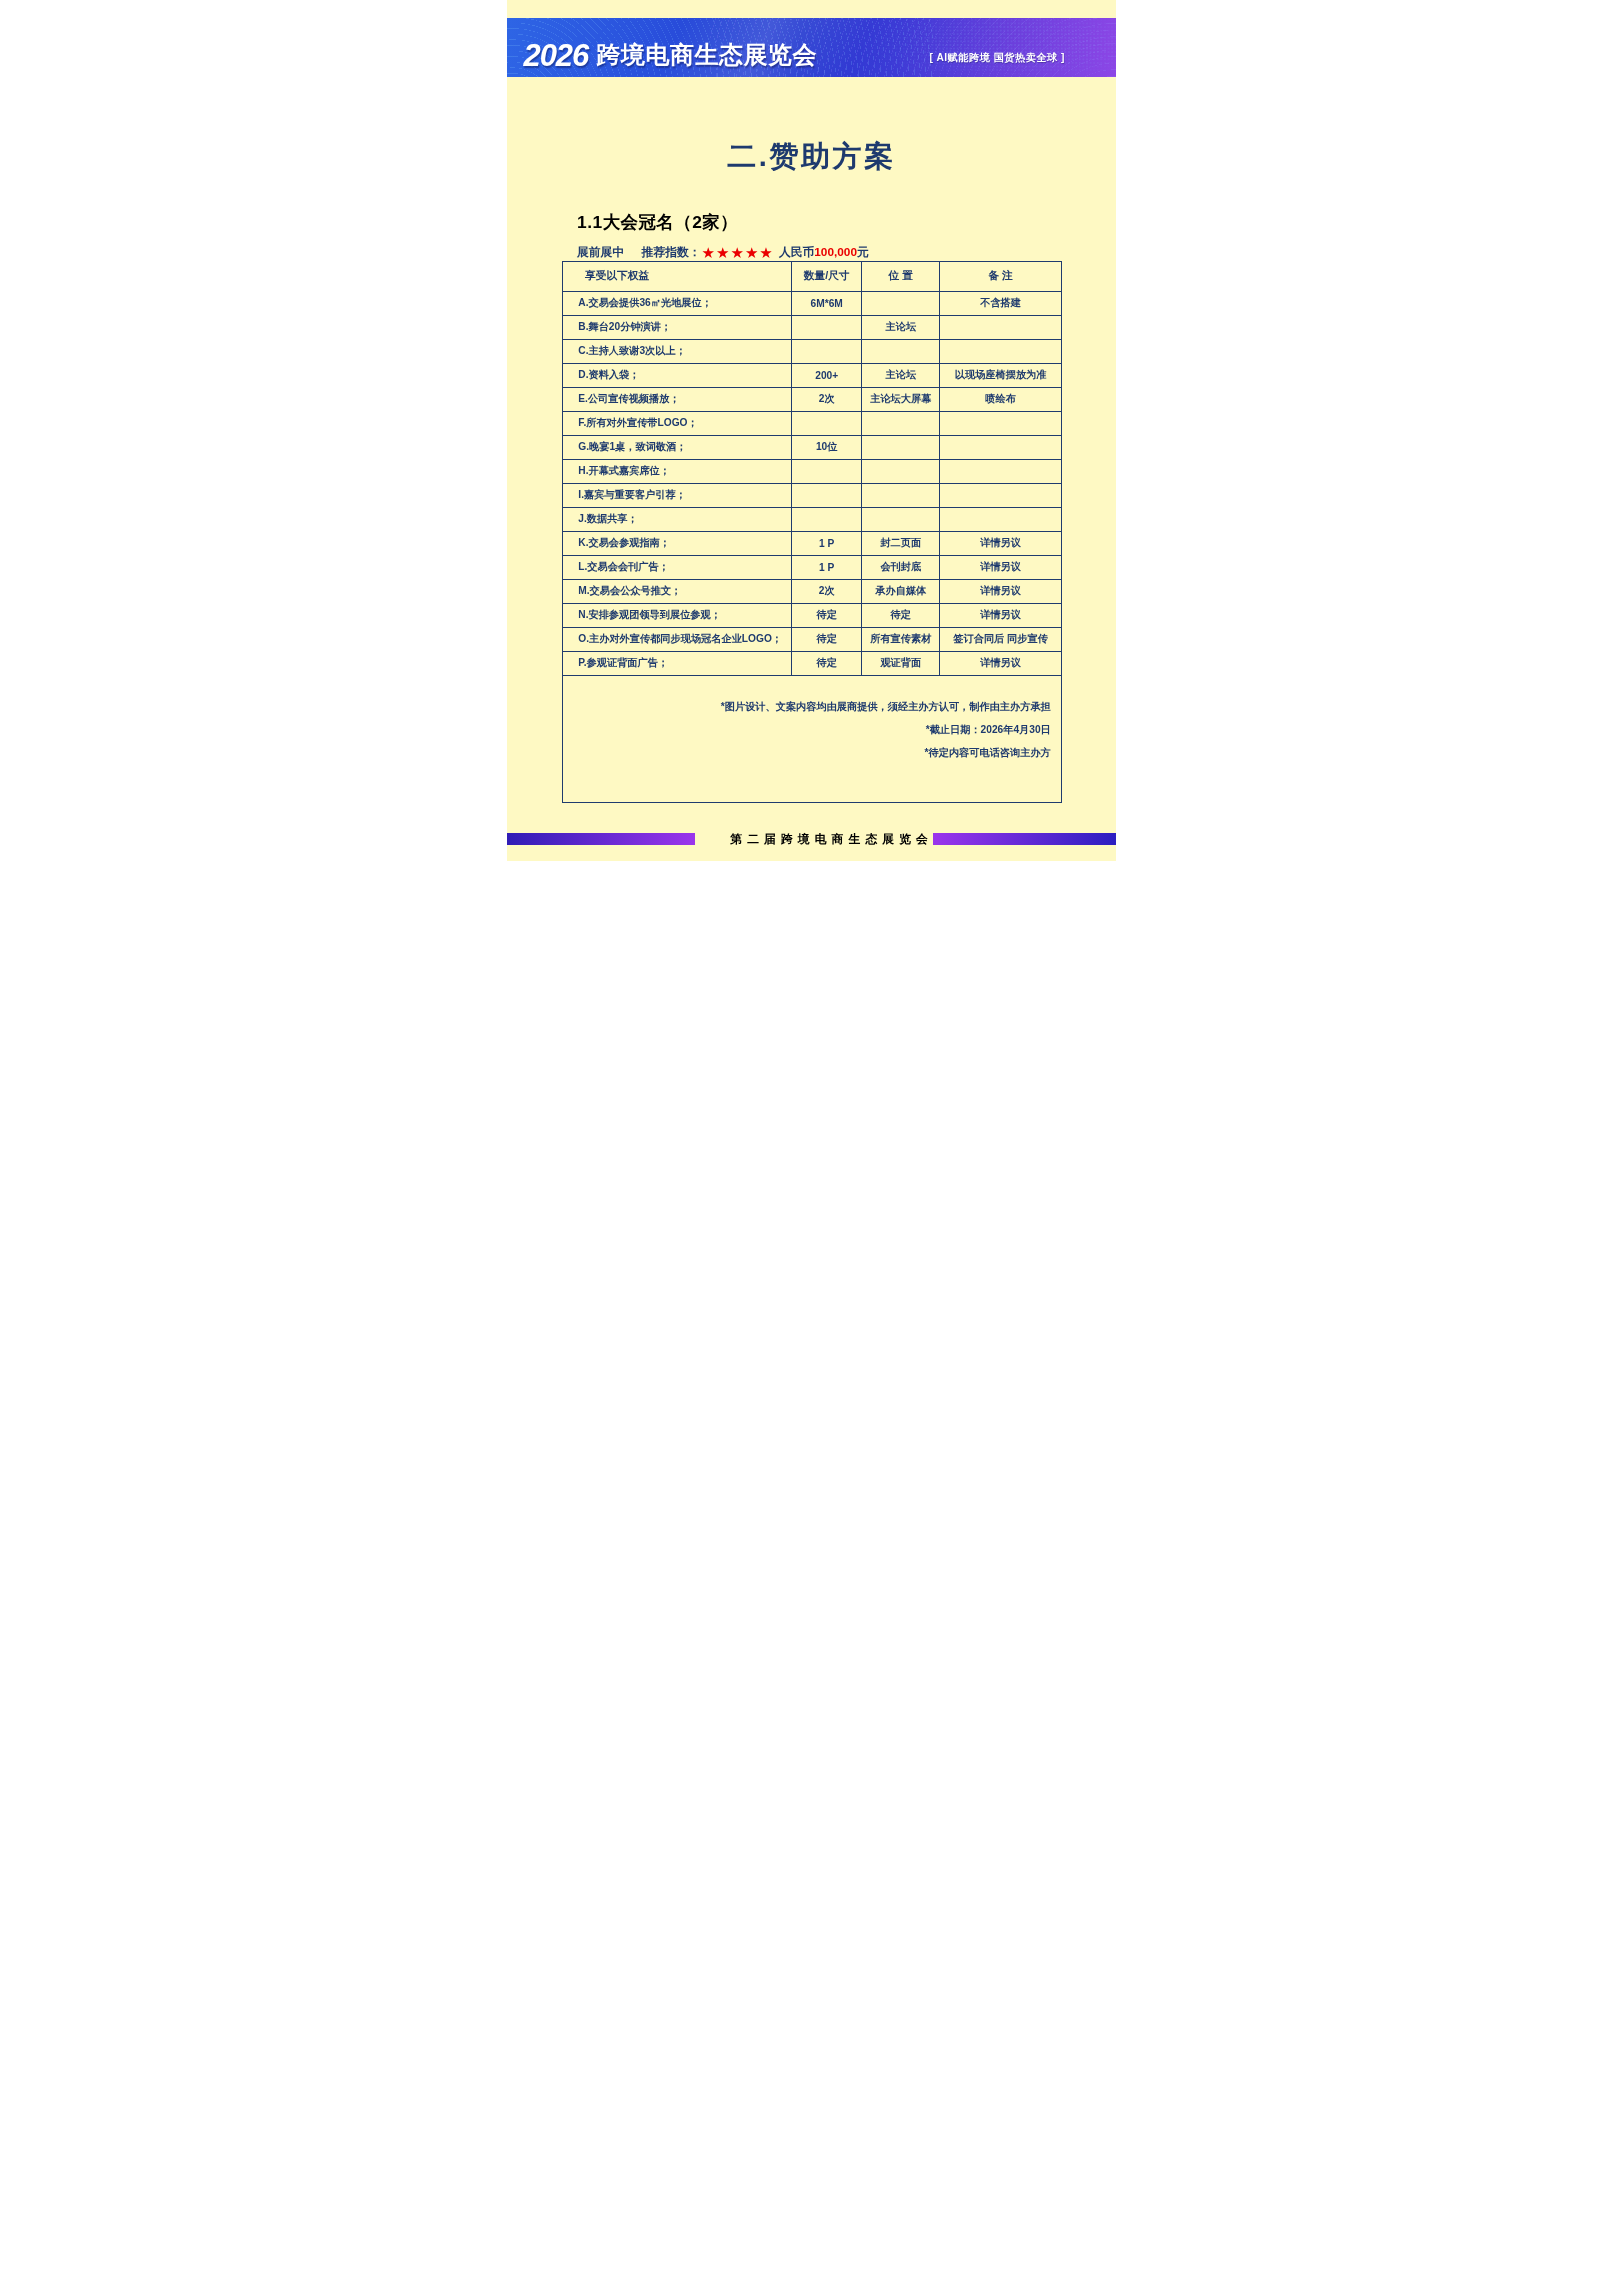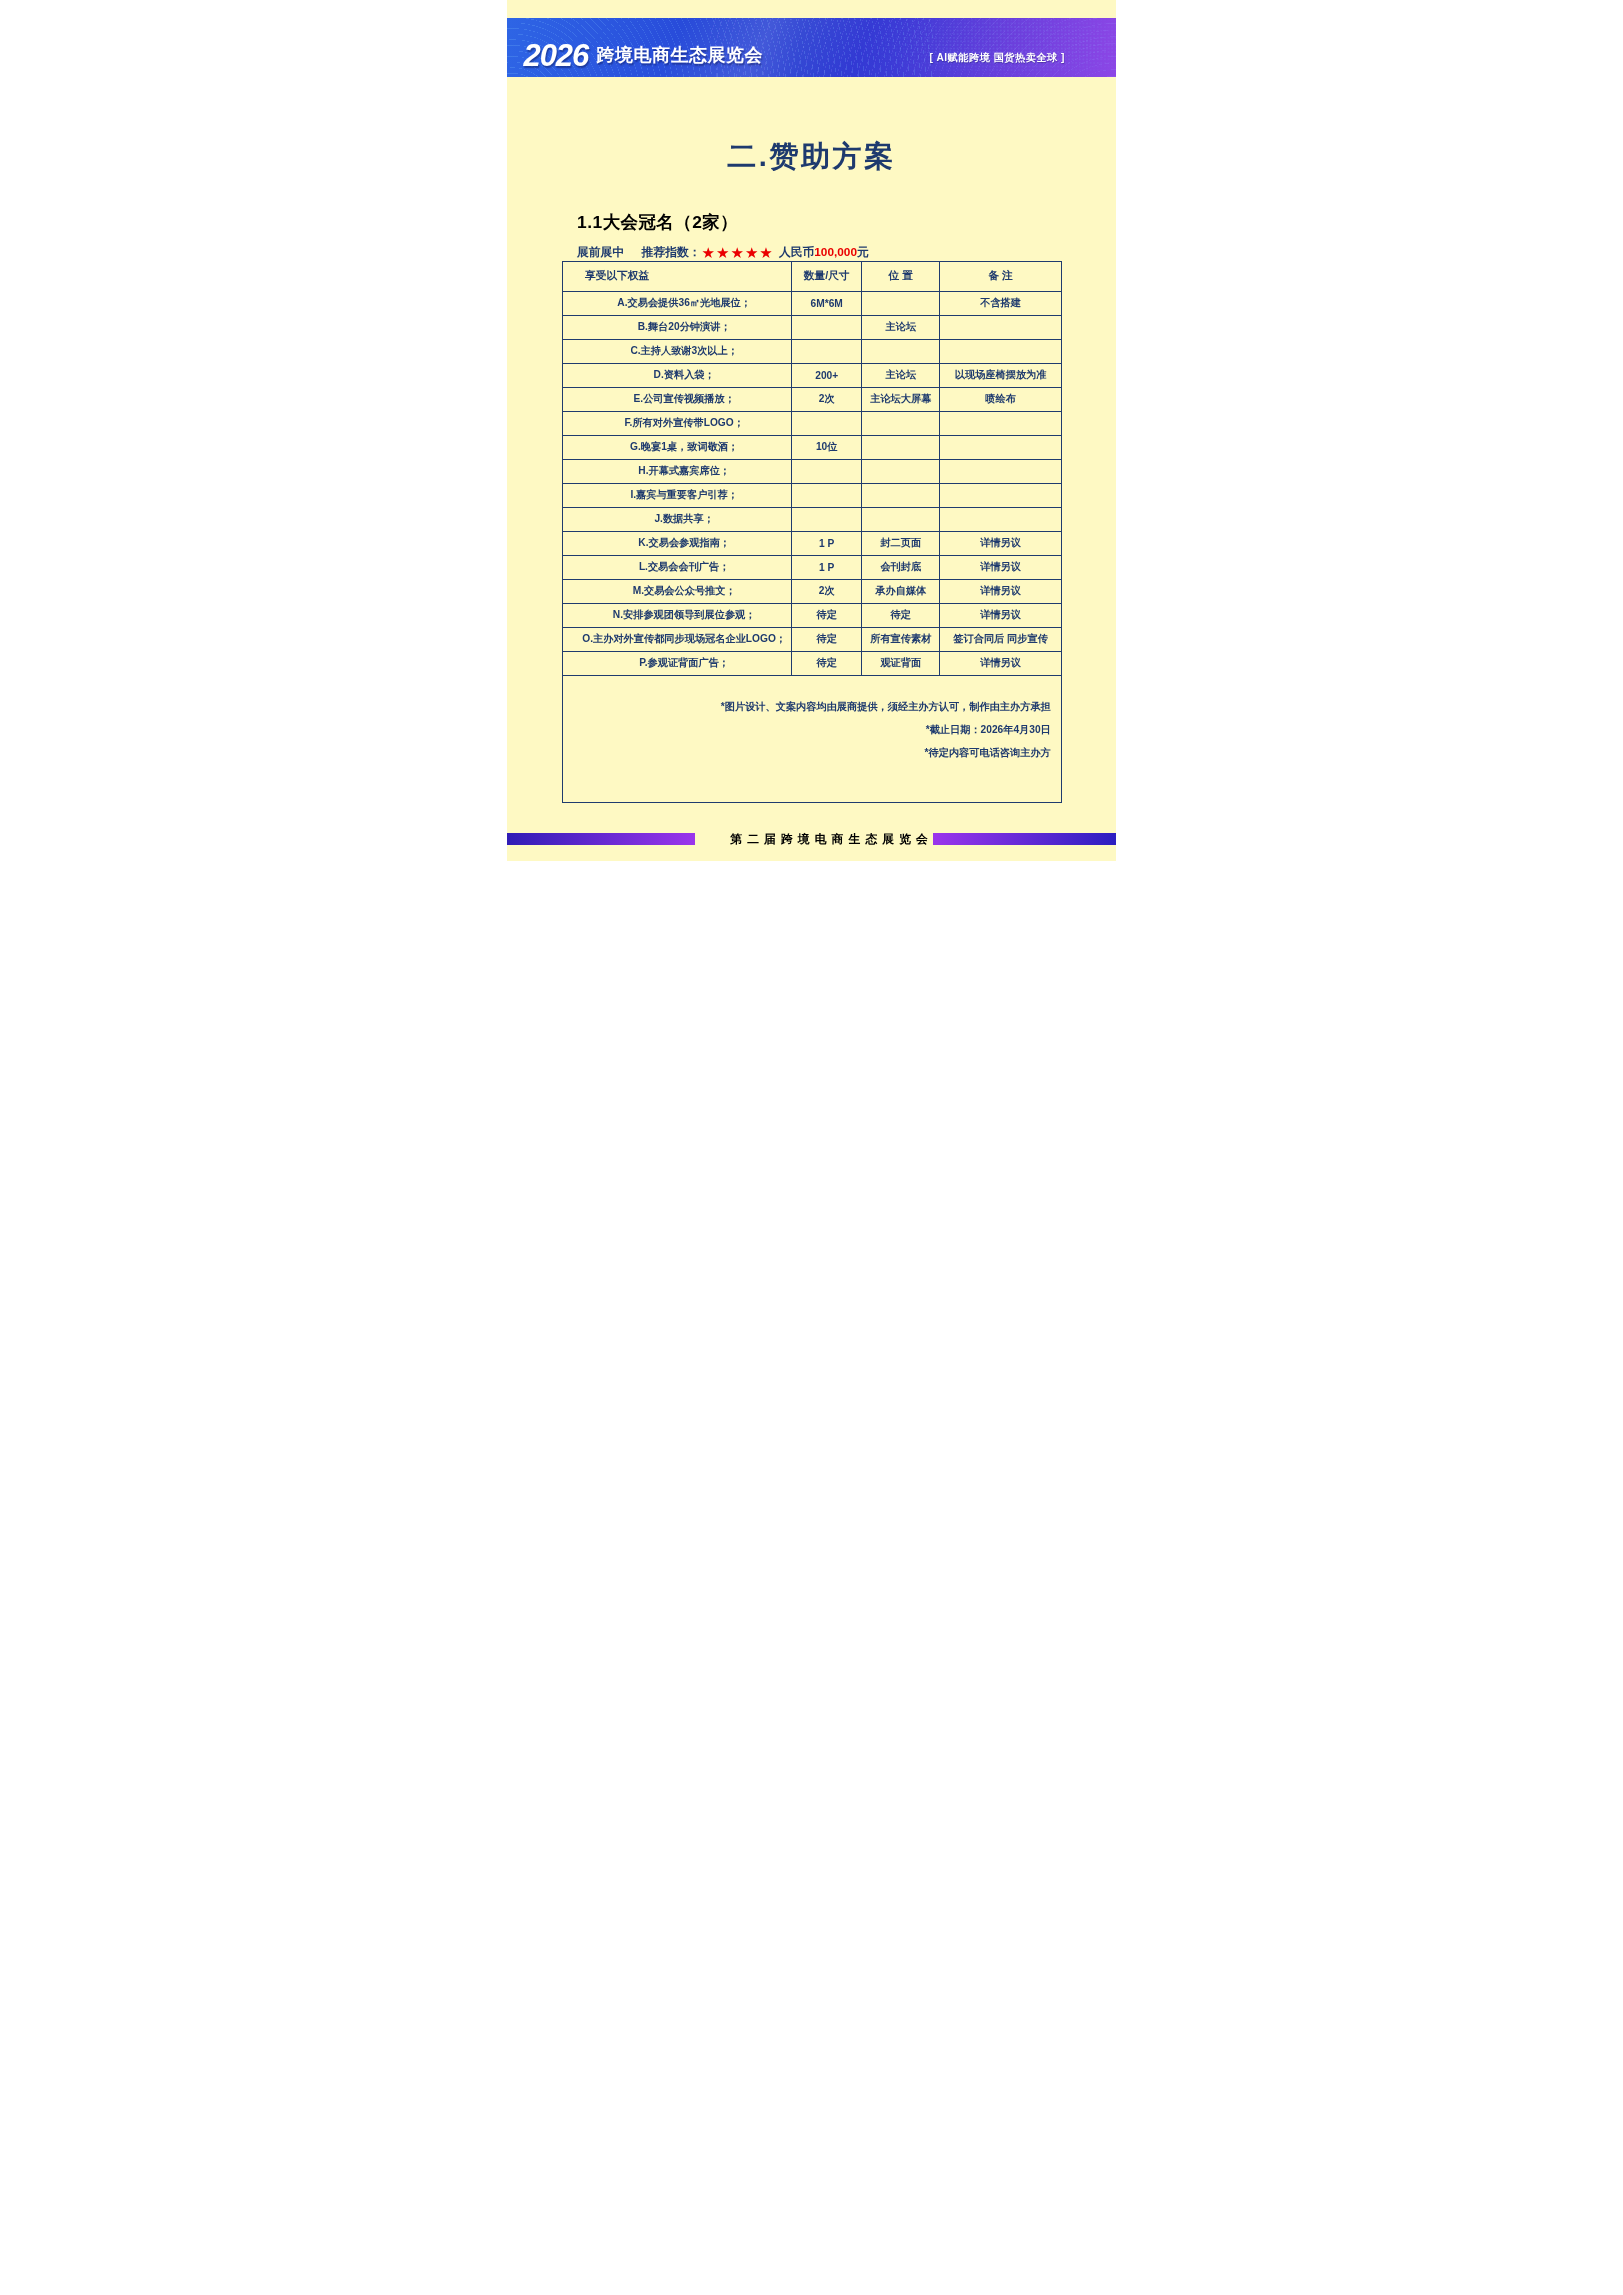--- a/index.html
+++ b/index.html
@@ -43,21 +43,21 @@
     position:absolute;left:16.4px;bottom:6.6px;
     display:flex;align-items:center;white-space:nowrap;
   }
   .banner-title .year{
     color:#fff;font-weight:bold;font-style:italic;
     font-size:31px;line-height:1;letter-spacing:-1px;padding-right:8.2px;
     text-shadow:1px 1.5px 1.5px rgba(5,10,60,.40);
   }
   .banner-title .expo{
     color:#fff;font-weight:bold;
-    font-size:18px;line-height:1;letter-spacing:0.5px;
+    font-size:24px;line-height:1;letter-spacing:0.5px;
     text-shadow:1px 1.5px 1.5px rgba(5,10,60,.40);
   }
   .banner-tagline{
     position:absolute;right:51px;bottom:14.3px;
     color:#fff;font-weight:bold;font-size:10.2px;line-height:1;
     letter-spacing:0.5px;white-space:nowrap;
     text-shadow:0.5px 1px 1px rgba(5,10,60,.35);
     padding-left:30px;
   }
 
@@ -88,21 +88,21 @@
   }
   table.benefits th, table.benefits td{
     border:1px solid #1f3b6e;
     color:#1e3a6e;font-weight:bold;
     text-align:center;vertical-align:middle;
     overflow:hidden;white-space:nowrap;
   }
   table.benefits thead th{height:26.6px;font-size:10.7px;}
   table.benefits thead th:first-child{text-align:left;padding-left:22px;}
   table.benefits tbody td{height:23px;font-size:10.2px;padding:0 1px;}
-  table.benefits tbody td:first-child{text-align:center;padding-left:15.3px;}
+  table.benefits tbody td:first-child{text-align:left;padding-left:15.3px;}
   table.benefits .notes-cell{
     height:101px;vertical-align:top;text-align:right;
     padding:25.6px 10.2px 0 15.3px;white-space:normal;
   }
   .note-line{margin:0 0 10.7px 0;font-size:10.2px;line-height:12.3px;color:#1e3a6e;font-weight:bold;}
 
   
   .footer-bar-left{
     position:absolute;left:0;top:833px;width:188px;height:12.3px;
     background:linear-gradient(100deg,#2f1cb5,#9b35ec);

